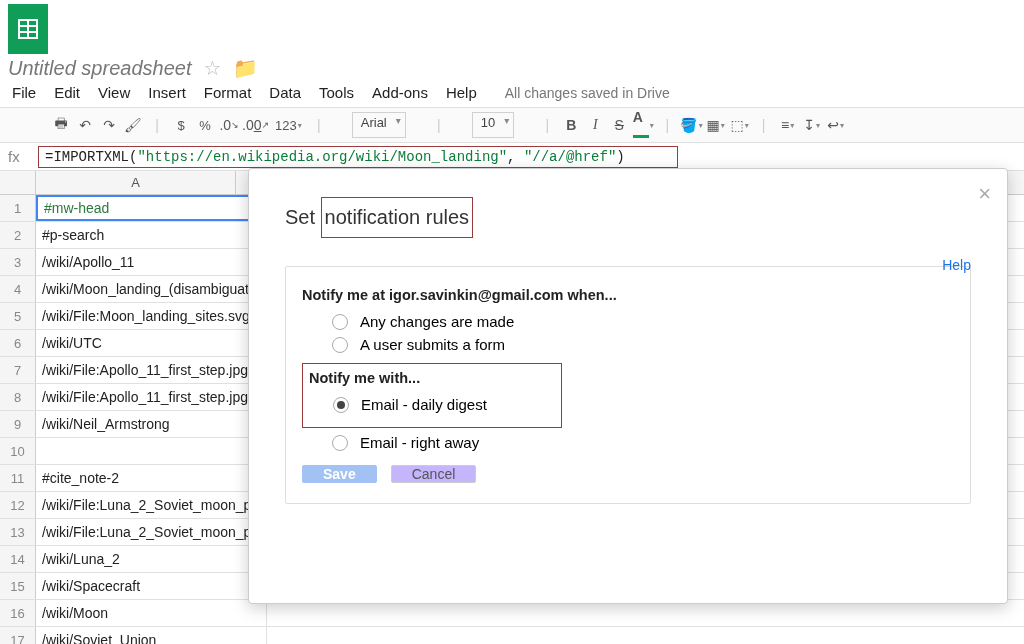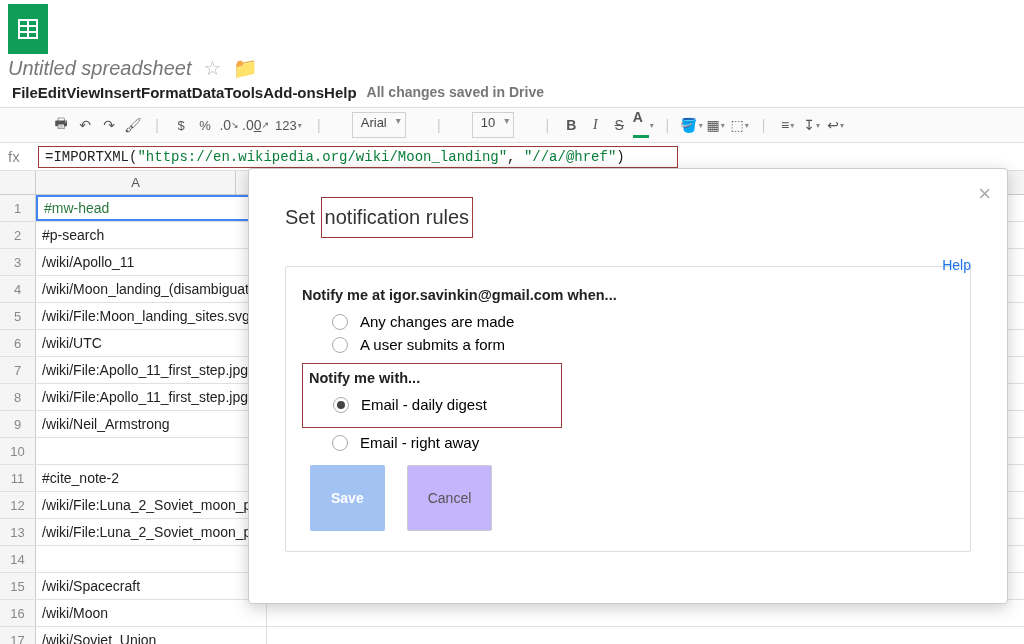--- a/index.html
+++ b/index.html
@@ -18,21 +18,21 @@
     width: 40px; height: 50px;
     background: #0f9d58;
     display: flex; align-items: center; justify-content: center;
     margin-right: 16px;
   }
   .sheets-logo svg { width: 24px; height: 24px; fill: #fff; }
   .header-content { flex: 1; }
   .doc-title-row { display: flex; align-items: center; gap: 12px; font-size: 20px; color: #777; font-style: italic; padding-top: 2px;}
   .doc-title { cursor: text; }
   .star-icon, .folder-icon { color: #bbb; font-style: normal; cursor: pointer; }
-  .menu-row { display: flex; align-items: flex-start; padding: 4px 0 6px 4px; font-size: 15px; color: #222; font-weight: bold;}
+  .menu-row { display: flex; align-items: flex-end; gap: 18px; padding: 4px 0 6px 4px; font-size: 15px; color: #222;}
   .menu-item { cursor: pointer; }
   .saved-text { color: #777; font-size: 14px; margin-left: 10px; }
   .toolbar {
     display: flex; align-items: center; gap: 2px;
     border-top: 1px solid #e0e0e0; border-bottom: 1px solid #e0e0e0;
     padding: 4px 10px 4px 50px; background: #fafafa;
     height: 36px;
   }
   .tb-icon, .tb-sep, .tb-drop {
     display: inline-flex; align-items: center; justify-content: center;
@@ -97,23 +97,22 @@
   .notify-head { font-weight:bold; font-size:14.5px; margin-bottom:10px;}
   .radio-row { display:flex; align-items:center; gap:12px; margin:6px 0 6px 30px; font-size:15px; color:#000000;}
   .radio {
     width:16px; height:16px; border:1px solid #aaa; border-radius:50%;
     display:inline-flex; align-items:center; justify-content:center; cursor:pointer;
   }
   .radio.sel::after { content:""; width:8px; height:8px; background:#444; border-radius:50%;}
   .hl-group { border:1px solid #9a3b3b; padding:6px 8px 8px 0; margin-top:4px; display:inline-block; min-width: 260px;}
   .btn-row { margin-top:14px; display:flex; gap:14px;}
   .btn {
-    padding: 24px 20px; font-size:14px; border-radius:2px; cursor:pointer;
+    padding: 0 20px; font-size:14px; border-radius:2px; cursor:pointer;
     border:1px solid transparent;
-    margin-left:8px;
   }
   .btn-primary { background:#a3c2f4; color:#fff; font-weight:bold; }
   .btn-secondary { background:#c4b5fd; color:#555; border:1px solid #ccc; font-weight:normal;}
   .grid-remainder { border-left: none; }
   .underline-green { border-bottom: 3px solid #0f9d58; display:inline-block; width:16px; }
   .small-tri { font-size:8px; color:#888; margin-left:1px; }
 </style>
 </head>
 <body>
 
@@ -248,20 +247,21 @@
       <div class="data-row">
         <div class="row-label">12</div>
         <div class="cell">/wiki/File:Luna_2_Soviet_moon_probe.jpg</div>
       </div>
       <div class="data-row">
         <div class="row-label">13</div>
         <div class="cell">/wiki/File:Luna_2_Soviet_moon_probe.jpg</div>
       </div>
       <div class="data-row">
         <div class="row-label">14</div>
+        <div class="cell">/wiki/Luna_2</div>
       </div>
       <div class="data-row">
         <div class="row-label">15</div>
         <div class="cell">/wiki/Spacecraft</div>
       </div>
       <div class="data-row">
         <div class="row-label">16</div>
         <div class="cell">/wiki/Moon</div>
       </div>
       <div class="data-row">

